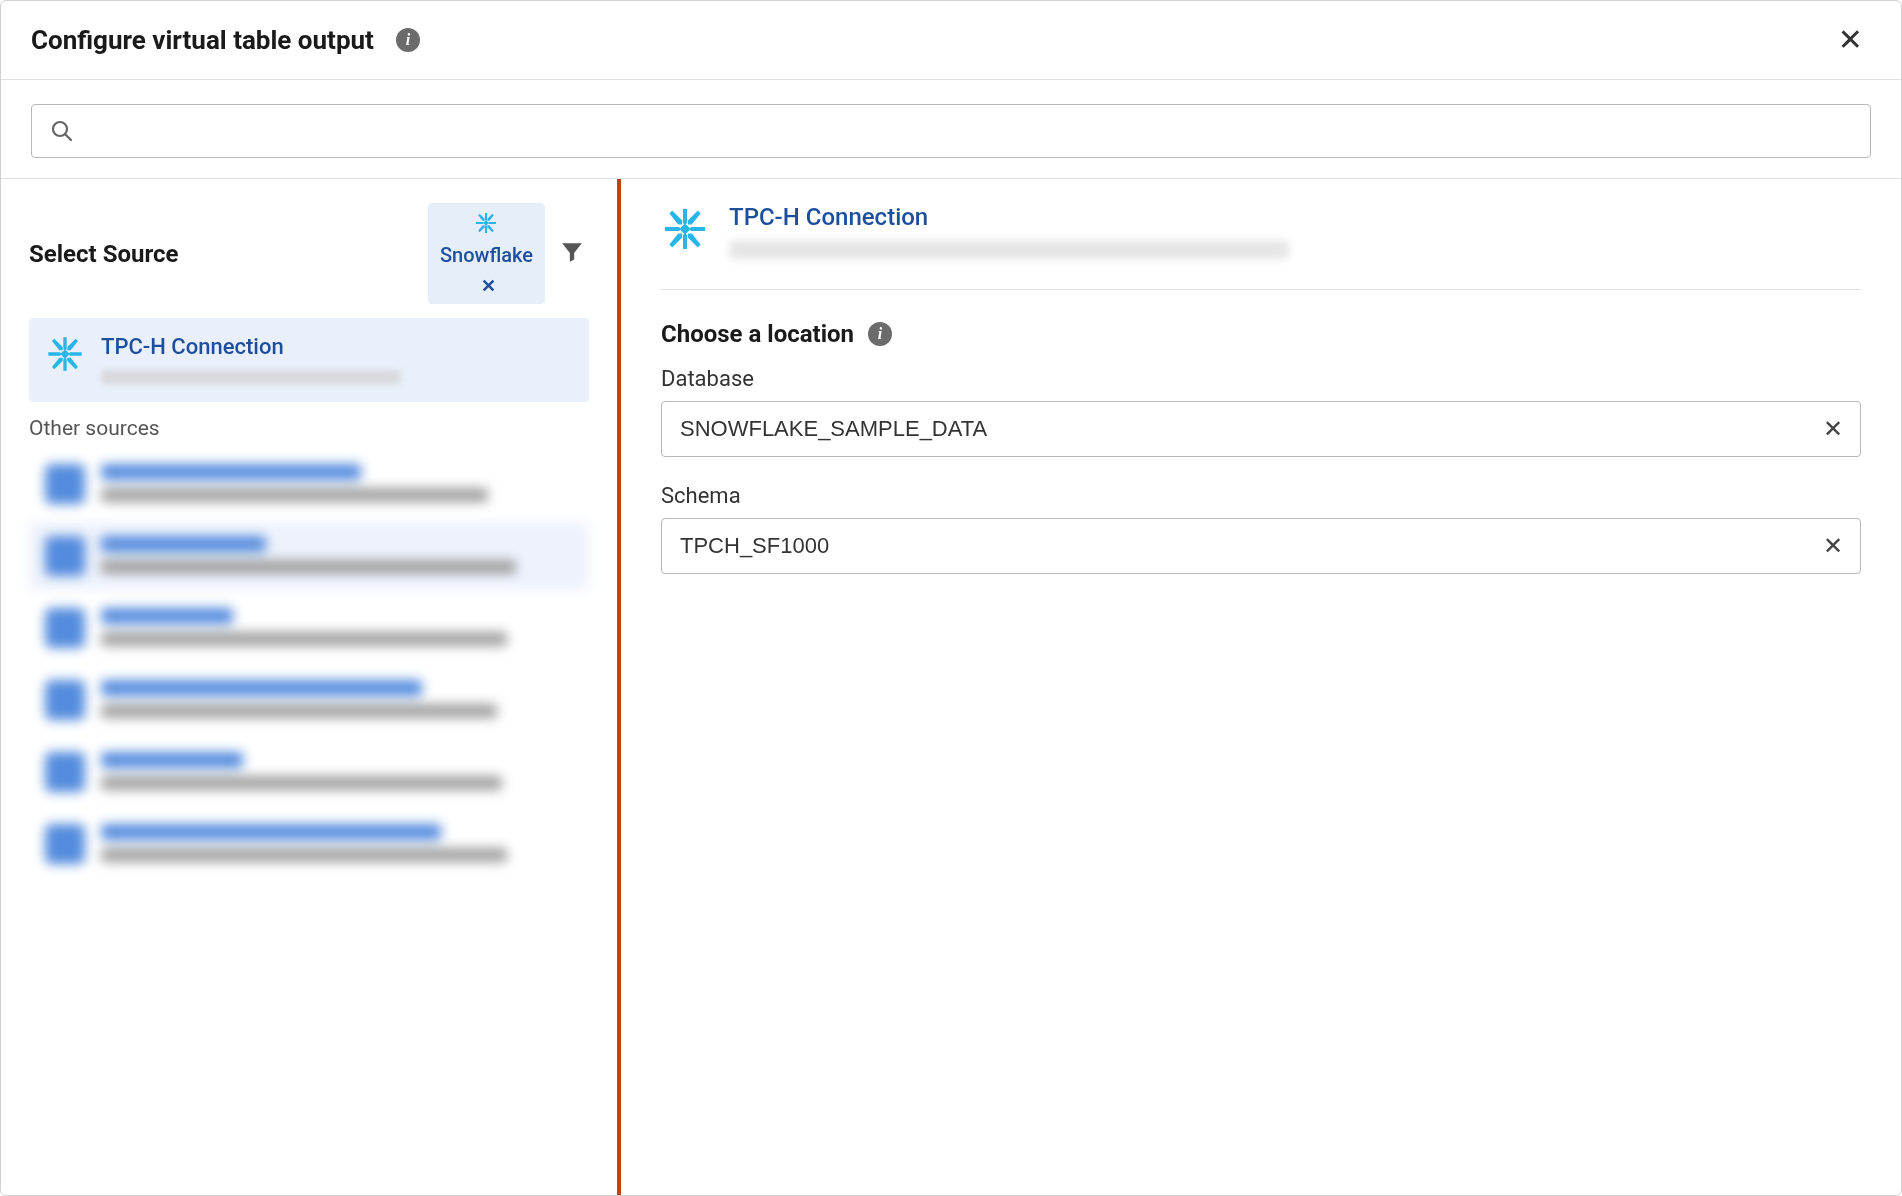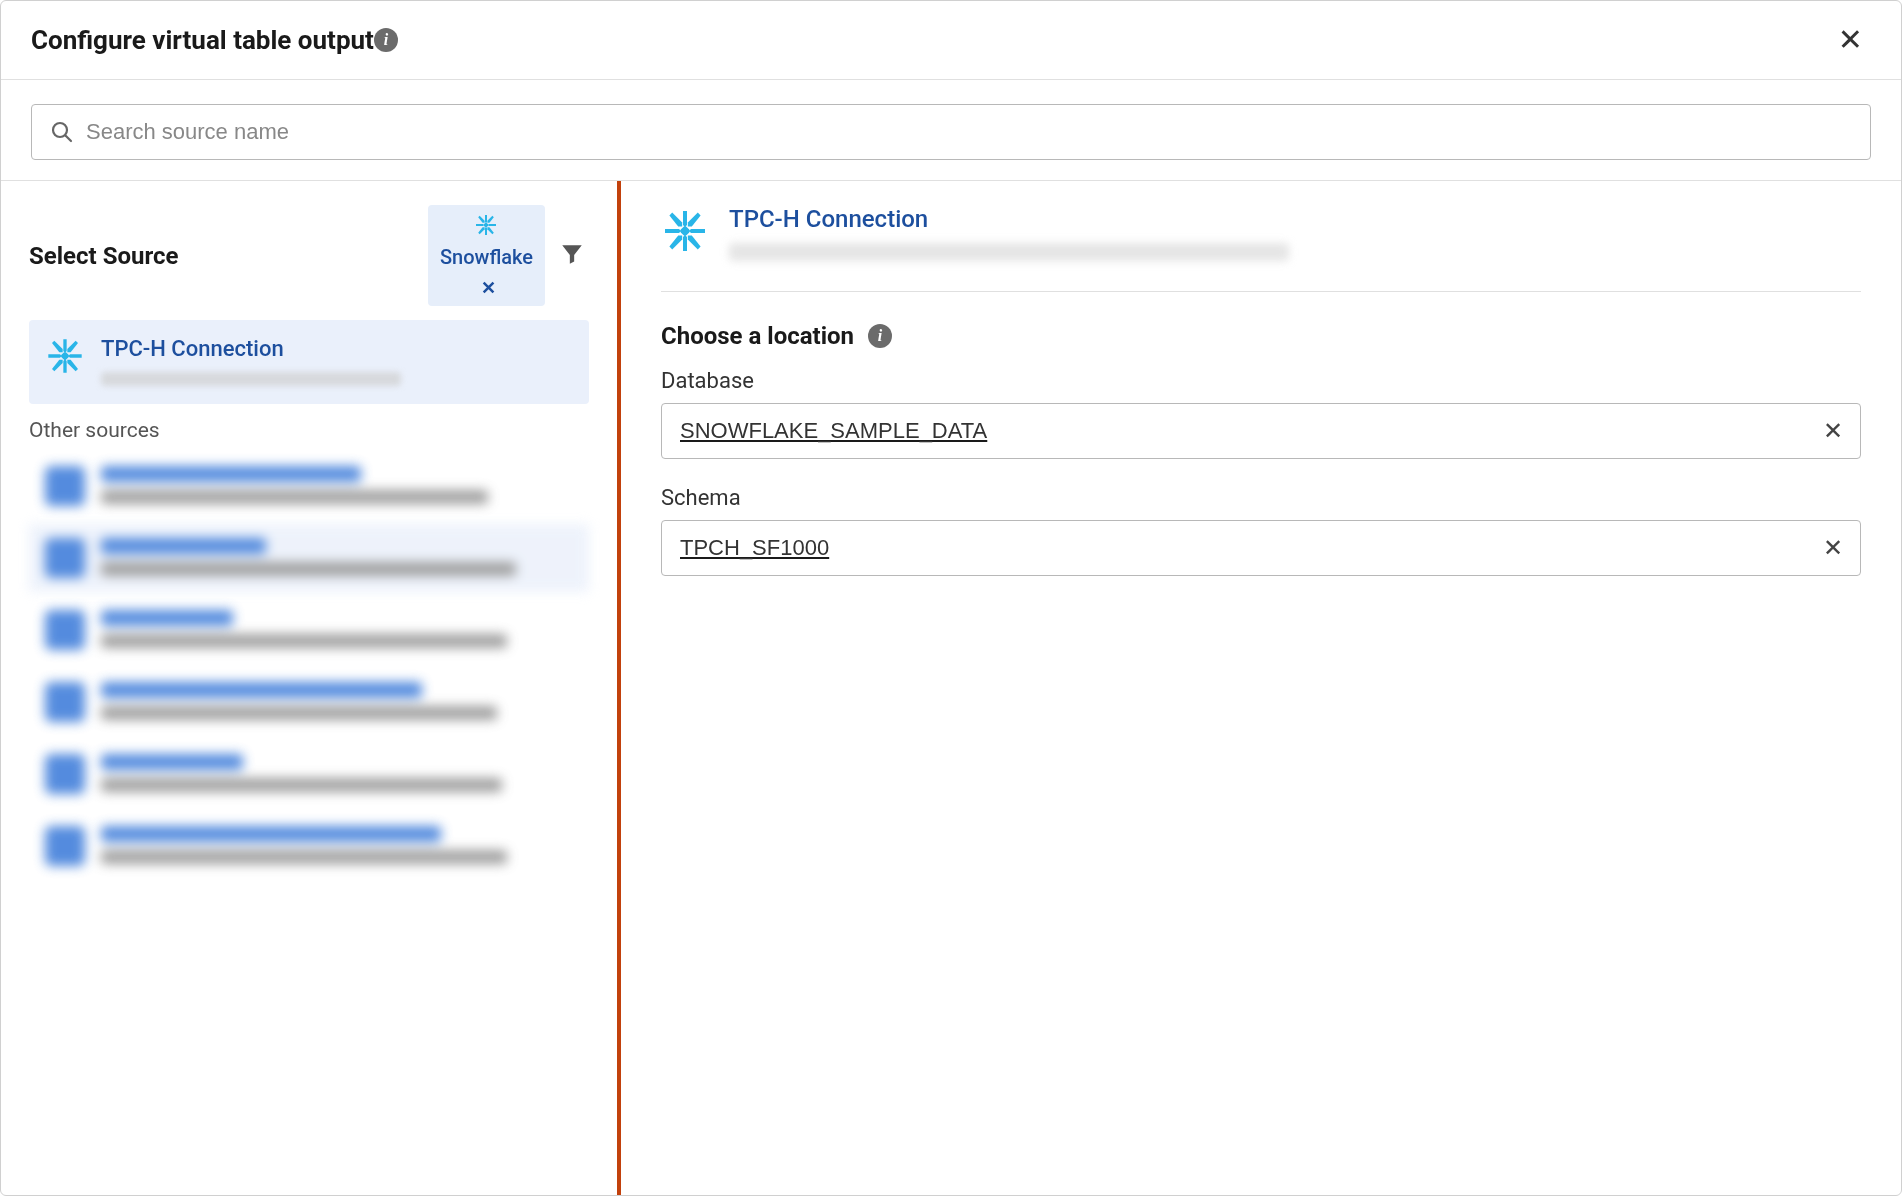--- a/index.html
+++ b/index.html
@@ -24,21 +24,21 @@
   .dialog-header {
     display: flex;
     align-items: center;
     justify-content: space-between;
     padding: 20px 30px 20px 30px;
     border-bottom: 1px solid #e0e0e0;
   }
   .dialog-title-wrap {
     display: flex;
     align-items: center;
-    gap: 0;
+    gap: 22px;
   }
   .dialog-title {
     font-size: 26px;
     font-weight: 700;
     color: #1a1a1a;
   }
   .info-icon {
     width: 24px; height: 24px;
     border-radius: 50%;
     background: #6b6b6b;
@@ -233,21 +233,20 @@
   .field-group { margin-bottom: 26px; }
   .field-label {
     font-size: 22px;
     color: #333;
     margin-bottom: 10px;
   }
   .field-input-wrap {
     position: relative;
     display: flex;
     align-items: center;
-    text-decoration: underline;
   }
   .field-input {
     width: 100%;
     border: 1px solid #b8b8b8;
     border-radius: 4px;
     padding: 14px 46px 14px 18px;
     font-size: 22px;
     color: #333;
     background: #fff;
     outline: none;
@@ -327,21 +326,20 @@
       <span class="info-icon">i</span>
     </div>
     <button class="close-btn">✕</button>
   </div>
 
   <div class="search-row">
     <div class="search-box">
       <svg class="search-icon">
           <use href="#search"></use>
         </svg>
-      <input class="search-input" type="text" placeholder="Search source name" style="">
     </div>
   </div>
 
   <div class="main-split">
 
     <div class="left-panel">
       <div class="select-source-header">
         <span class="select-source-title">Select Source</span>
         <div class="filter-group">
           <span class="filter-chip">

